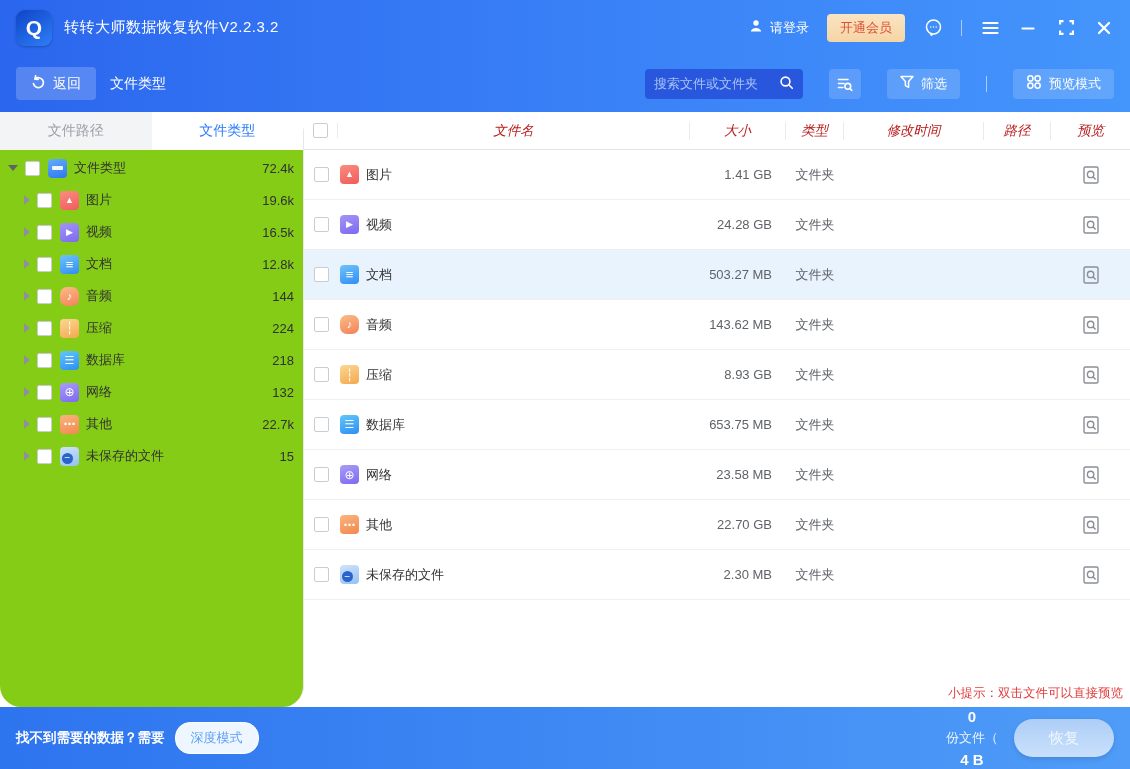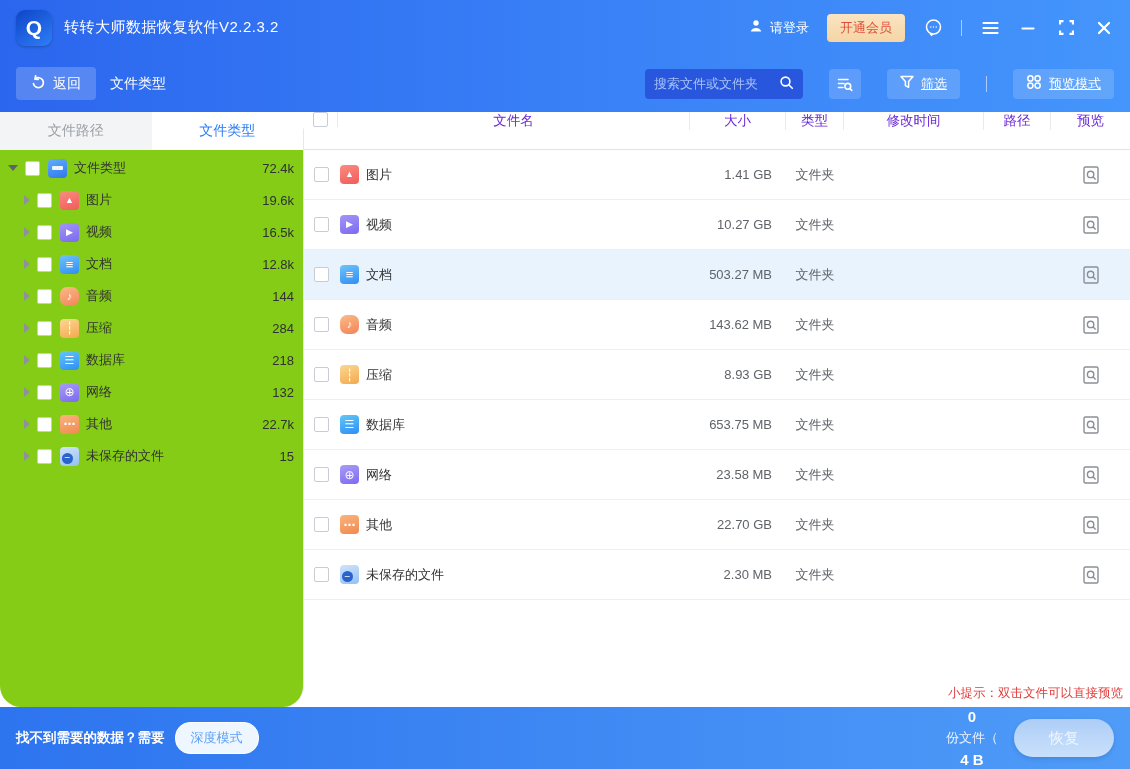--- a/index.html
+++ b/index.html
@@ -18,21 +18,21 @@
   .win-btn { display:flex; align-items:center; justify-content:center; width:20px; height:20px; cursor:pointer; }
   .vdivider { width:1px; height:16px; background:rgba(255,255,255,.55); }
 
   .toolbar { height:57px; display:flex; align-items:center; padding:0 16px; }
   .back-btn { display:flex; align-items:center; gap:7px; background:rgba(255,255,255,.2); border:none; color:#fff; font-size:14px; height:33px; padding:0 15px; border-radius:4px; cursor:pointer; }
   .crumb { color:#fff; font-size:14px; margin-left:14px; }
   .toolbar-right { margin-left:auto; display:flex; align-items:center; gap:26px; }
   .searchbox { display:flex; align-items:center; background:#2857dd; border-radius:4px; height:30px; width:158px; padding:0 9px; }
   .searchbox input { flex:1; background:transparent; border:none; outline:none; color:#fff; font-size:13px; width:110px; font-family:inherit; }
   .searchbox input::placeholder { color:#a9c3f7; }
-  .tool-btn { display:flex; align-items:center; justify-content:center; gap:7px; background:rgba(255,255,255,.16); border:none; color:#fff; font-size:13px; height:30px; padding:0 13px; border-radius:4px; cursor:pointer;text-decoration:underline; }
+  .tool-btn { display:flex; align-items:center; justify-content:center; gap:7px; background:rgba(255,255,255,.16); border:none; color:#fff; font-size:13px; height:30px; padding:0 13px; border-radius:4px; cursor:pointer; }
   .tool-btn.square { width:32px; padding:0; }
 
   
   .content { flex:1; display:flex; min-height:0; }
   .sidebar { width:304px; flex:0 0 auto; border-right:1px solid #e7e7e7; display:flex; flex-direction:column; background:#84cc16;border-radius:21px; }
   .side-tabs { display:flex; height:38px; flex:0 0 auto; }
   .side-tab { flex:1; display:flex; align-items:center; justify-content:center; font-size:14px; cursor:pointer; }
   .side-tab.inactive { background:#f3f4f6; color:#9aa0a6; }
   .side-tab.active { background:#fff; color:#2b7cf7; }
   .tree { padding-top:2px; overflow:hidden; }
@@ -63,21 +63,21 @@
   .ic-database::after { content:"☰"; font-size:11px; }
   .ic-network { background:linear-gradient(160deg,#a99cf8,#7c6af0); }
   .ic-network::after { content:"⊕"; font-size:12px; }
   .ic-other { background:linear-gradient(160deg,#fbb47e,#f0894e); }
   .ic-other::after { content:"⋯"; font-size:12px; font-weight:bold; }
   .ic-unsaved { background:linear-gradient(160deg,#cfe3fa,#93c1f3); }
   .ic-unsaved::after { content:"−"; width:11px; height:11px; border-radius:50%; background:#2a63c9; color:#fff; font-size:10px; display:flex; align-items:center; justify-content:center; margin:4px 0 0 -4px; }
 
   
   .main { flex:1; display:flex; flex-direction:column; position:relative; background:#fff; min-width:0; }
-  .thead { height:38px; flex:0 0 auto; display:flex; align-items:flex-start; border-bottom:1px solid #e3e3e3; font-size:13.5px; color:#6d28d9; }
+  .thead { height:38px; flex:0 0 auto; display:flex; align-items:center; border-bottom:1px solid #e3e3e3; font-size:13.5px; color:#b91c1c;font-style:italic; }
   .th { display:flex; align-items:center; justify-content:center; border-right:1px solid #eaeaea; }
   .th:last-child { border-right:none; }
   .col-check { width:34px; flex:0 0 auto; }
   .col-name { flex:1; min-width:0; }
   .col-size { width:96px; flex:0 0 auto; }
   .col-type { width:58px; flex:0 0 auto; }
   .col-time { width:140px; flex:0 0 auto; }
   .col-path { width:67px; flex:0 0 auto; }
   .col-view { width:79px; flex:0 0 auto; }
   .tbody { flex:1; overflow:hidden; }
@@ -250,21 +250,21 @@
     <span class="cb"></span>
     <span class="ic ic-audio"></span>
     <span class="tree-label">音频</span>
     <span class="tree-count">144</span>
   </div>
           <div class="tree-item">
     <span class="caret"></span>
     <span class="cb"></span>
     <span class="ic ic-zip"></span>
     <span class="tree-label">压缩</span>
-    <span class="tree-count">284</span>
+    <span class="tree-count">224</span>
   </div>
           <div class="tree-item">
     <span class="caret"></span>
     <span class="cb"></span>
     <span class="ic ic-database"></span>
     <span class="tree-label">数据库</span>
     <span class="tree-count">218</span>
   </div>
           <div class="tree-item">
     <span class="caret"></span>
@@ -326,21 +326,21 @@
     </div>
   </div>
           <div class="trow">
     <div class="td col-check">
               <span class="cb"></span>
             </div>
     <div class="td col-name">
       <span class="ic ic-video"></span>
       <span class="file-name">视频</span>
     </div>
-    <div class="td col-size">10.27 GB</div>
+    <div class="td col-size">24.28 GB</div>
     <div class="td col-type">文件夹</div>
     <div class="td col-time"></div>
     <div class="td col-path"></div>
     <div class="td col-view">
       <span class="preview-btn">
         <svg width="18" height="20" viewBox="0 0 18 20" fill="none" stroke="#8a8f96" stroke-width="1.4">
           <rect x="2" y="2" width="14" height="16" rx="1.5"></rect>
           <circle cx="8.6" cy="9.4" r="3.2"></circle>
           <path d="M11 11.8 L13.6 14.4"></path>
         </svg>

